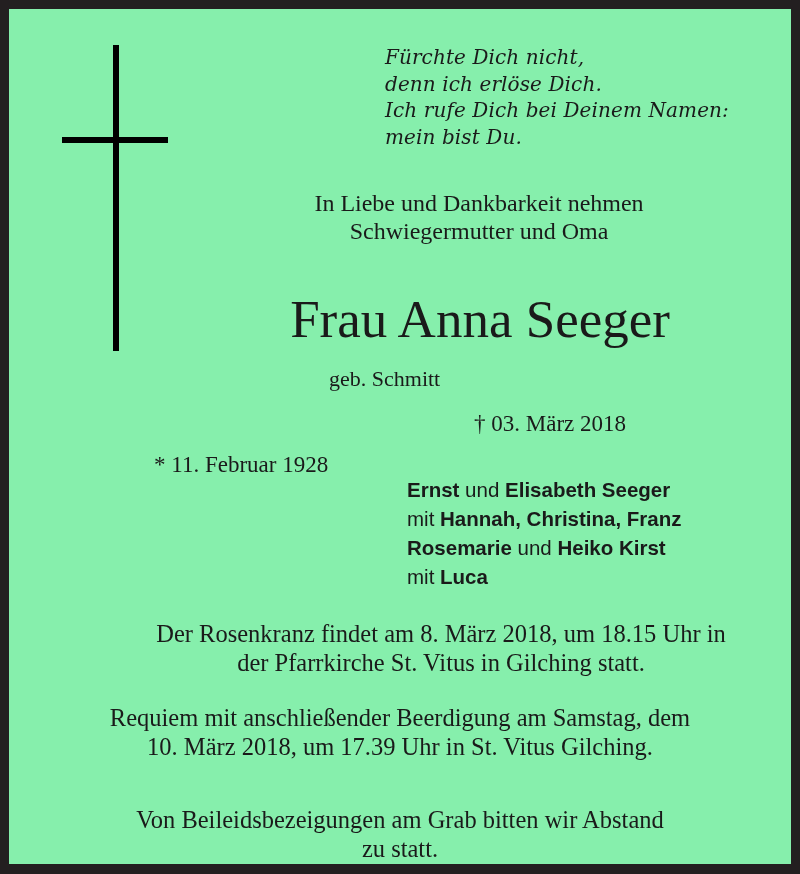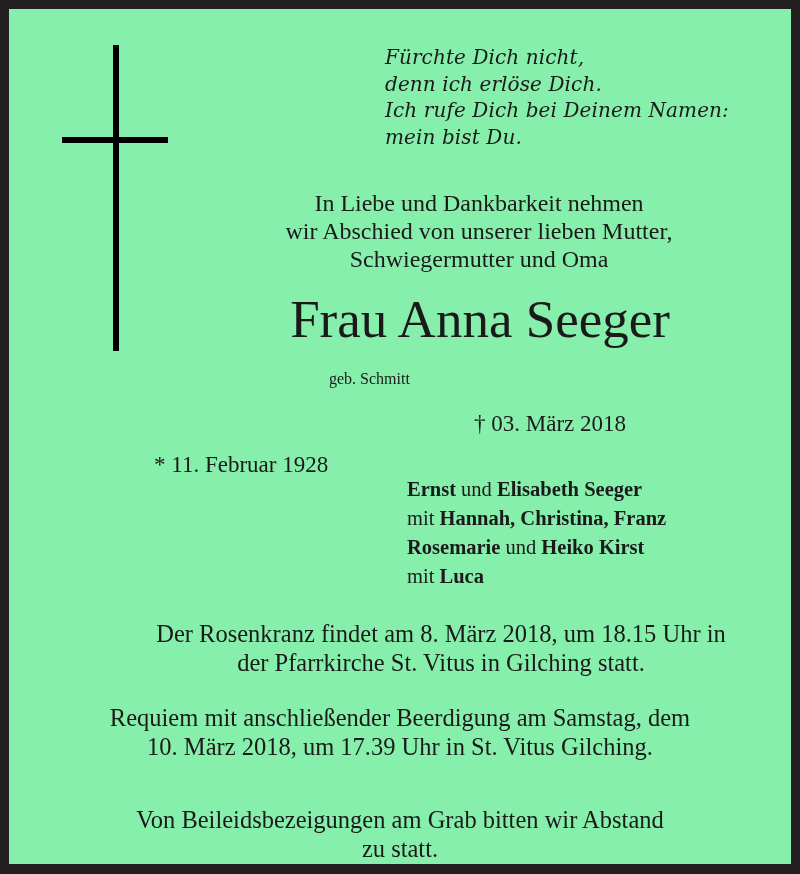--- a/index.html
+++ b/index.html
@@ -52,39 +52,39 @@
       left: 0; top: 278px;
       width: 942px;
       text-align: center;
       font-family: "Liberation Serif", serif;
       font-size: 53px;
       line-height: 64px;
     }
     .birthname {
       left: 320px; top: 356px;
       font-family: "Liberation Serif", serif;
-      font-size: 16px;
+      font-size: 22px;
       line-height: 28px;
     }
     .born {
       left: 145px; top: 401px;
       font-family: "Liberation Serif", serif;
       font-size: 23px;
       line-height: 28px;
       margin-top: 41px;
     }
     .died {
       left: 465px; top: 401px;
       font-family: "Liberation Serif", serif;
       font-size: 23px;
       line-height: 28px;
     }
     .family {
       left: 398px; top: 466px;
-      font-family: Liberation Serif, serif;
+      font-family: Liberation Sans, sans-serif;
       font-size: 20.5px;
       line-height: 29px;
     }
     .family div { white-space: nowrap; }
     .family b { font-weight: bold; }
     .para {
       left: 0; width: 800px;
       text-align: center;
       font-family: "Liberation Serif", serif;
       font-size: 24.5px;
@@ -107,21 +107,20 @@
 
   <div class="abs verse">
     <div>Fürchte Dich nicht,</div>
     <div>denn ich erlöse Dich.</div>
     <div>Ich rufe Dich bei Deinem Namen:</div>
     <div>mein bist Du.</div>
   </div>
 
   <div class="abs intro">
     <div>In Liebe und Dankbarkeit nehmen</div>
-    <div>wir Abschied von unserer lieben Mutter,</div>
     <div>Schwiegermutter und Oma</div>
   </div>
 
   <div class="abs name">Frau Anna Seeger</div>
   <div class="abs birthname">geb. Schmitt</div>
   <div class="abs born">* 11. Februar 1928</div>
   <div class="abs died">† 03. März 2018</div>
 
   <div class="abs family">
     <div>

